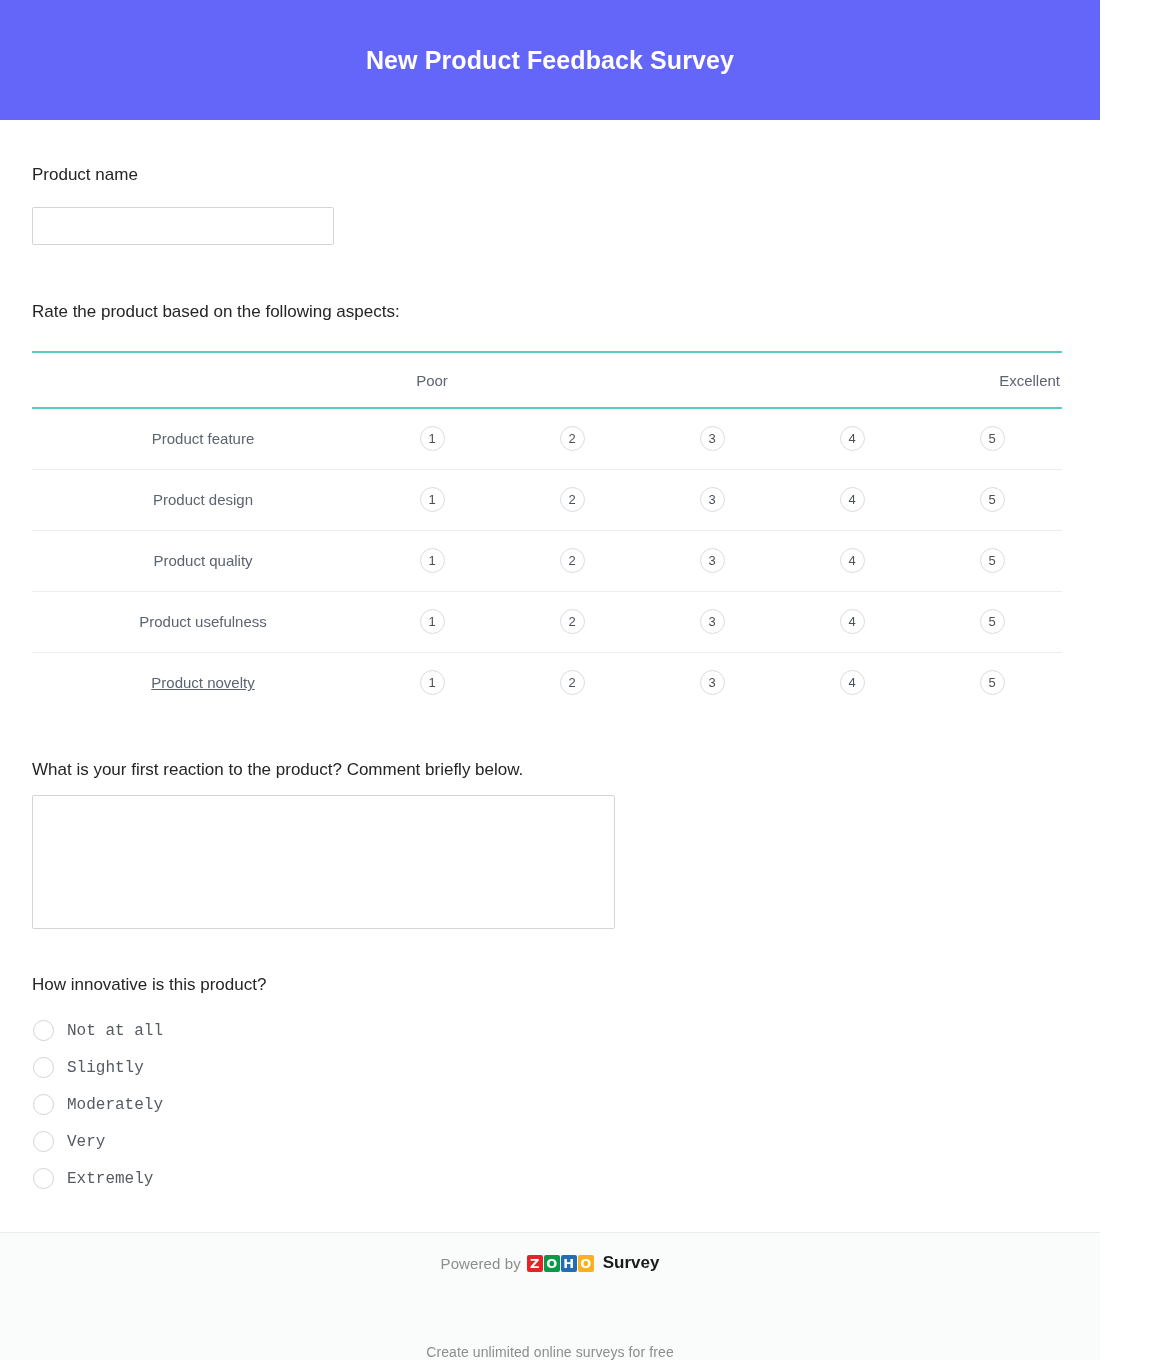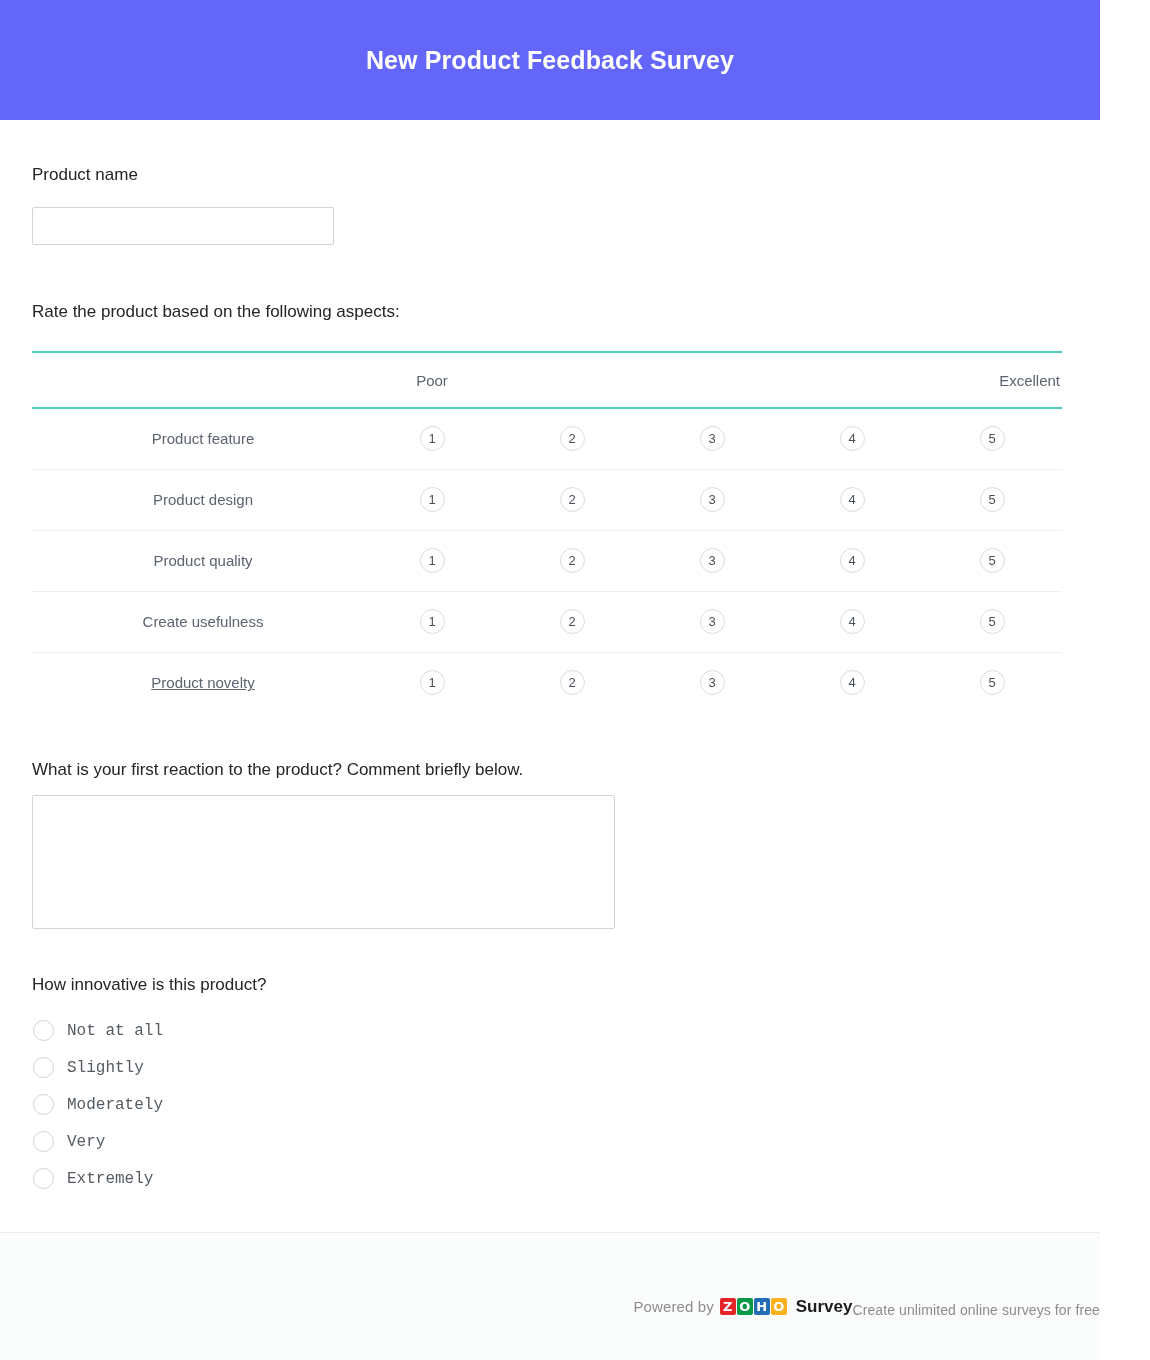--- a/index.html
+++ b/index.html
@@ -181,23 +181,23 @@
     line-height: 1;
   }
 
   
   .survey-footer {
     flex: 0 0 auto;
     height: 128px;
     background: #fafbfb;
     border-top: 1px solid #ebebeb;
     display: flex;
-    flex-direction: row;
-    align-items: center;
-    justify-content: flex-end;
+    flex-direction: column;
+    align-items: center;
+    justify-content: space-between;
     padding-top: 20px;
   }
   .powered-row {
     display: flex;
     align-items: center;
     justify-content: center;
     gap: 6px;
   }
   .powered-by {
     font-size: 15px;
@@ -297,21 +297,21 @@
             </tr>
             <tr>
               <td class="row-label">Product quality</td>
               <td class="opt-cell"><span class="opt-circle">1</span></td>
               <td class="opt-cell"><span class="opt-circle">2</span></td>
               <td class="opt-cell"><span class="opt-circle">3</span></td>
               <td class="opt-cell"><span class="opt-circle">4</span></td>
               <td class="opt-cell"><span class="opt-circle">5</span></td>
             </tr>
             <tr>
-              <td class="row-label">Create usefulness</td>
+              <td class="row-label">Product usefulness</td>
               <td class="opt-cell"><span class="opt-circle">1</span></td>
               <td class="opt-cell"><span class="opt-circle">2</span></td>
               <td class="opt-cell"><span class="opt-circle">3</span></td>
               <td class="opt-cell"><span class="opt-circle">4</span></td>
               <td class="opt-cell"><span class="opt-circle">5</span></td>
             </tr>
             <tr>
               <td class="row-label">Product novelty</td>
               <td class="opt-cell"><span class="opt-circle">1</span></td>
               <td class="opt-cell"><span class="opt-circle">2</span></td>

